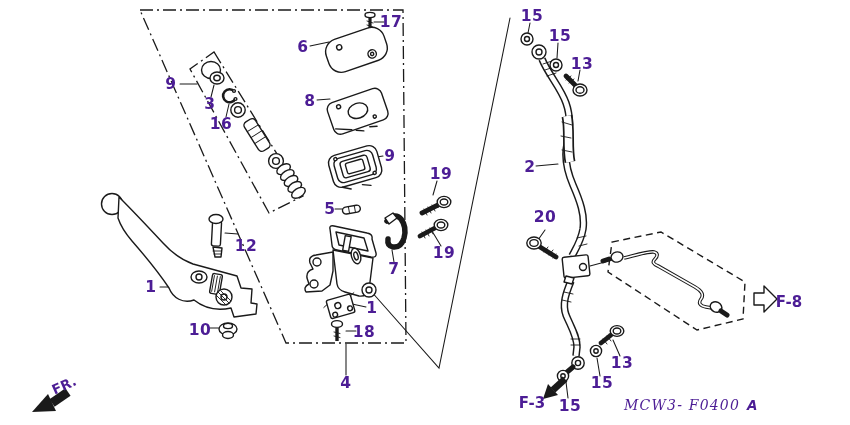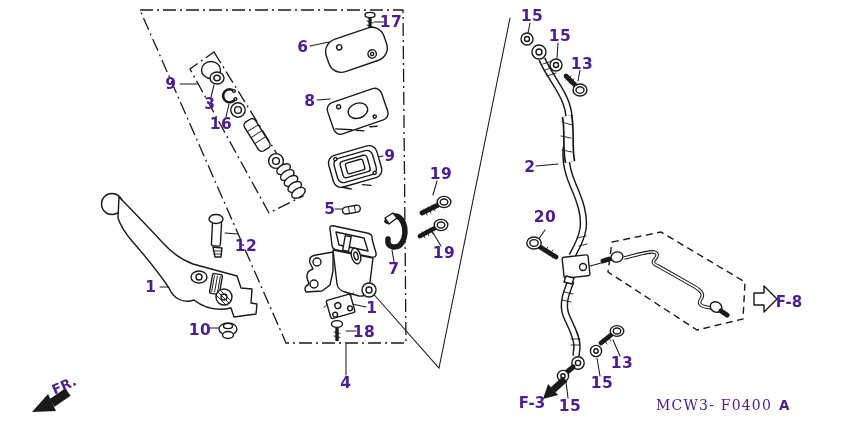--- a/index.html
+++ b/index.html
@@ -17,21 +17,21 @@
   .wrapb{fill:none;stroke:#1a1a1a;stroke-width:11;}
   .wrapw{fill:none;stroke:#fff;stroke-width:7.6;}
   .pipe{fill:none;stroke:#1a1a1a;stroke-width:3.6;}
   .pipew{fill:none;stroke:#fff;stroke-width:1.5;}
   .stub{stroke:#1a1a1a;stroke-width:5;stroke-linecap:round;}
   .shaft{stroke:#1a1a1a;stroke-width:4.8;stroke-linecap:round;}
   .blk{fill:#1a1a1a;stroke:none;}
   .plabel{position:absolute;transform:translate(-50%,-50%);font-size:15.5px;font-weight:600;letter-spacing:.5px;white-space:nowrap;}
   .ref{position:absolute;transform:translate(-50%,-50%);font-size:15px;font-weight:bold;white-space:nowrap;}
   .fr{position:absolute;transform:translate(-50%,-50%) rotate(-24deg);font-size:13.5px;font-weight:bold;}
-  .code{position:absolute;left:656px;top:397px;font-family:"DejaVu Serif","Liberation Serif",serif;font-size:14px;letter-spacing:1.2px;white-space:nowrap;}
+  .code{position:absolute;left:624px;top:397px;font-family:"DejaVu Serif","Liberation Serif",serif;font-size:14px;letter-spacing:1.2px;white-space:nowrap;font-style:italic;}
   .code .rev{font-family:"DejaVu Sans","Liberation Sans",sans-serif;font-weight:bold;font-size:13.5px;margin-left:7px;letter-spacing:0;}
 </style>
 </head>
 <body>
 
 <div class="canvas">
 
 <svg width="850" height="425" viewBox="0 0 850 425">
 
   <g>

